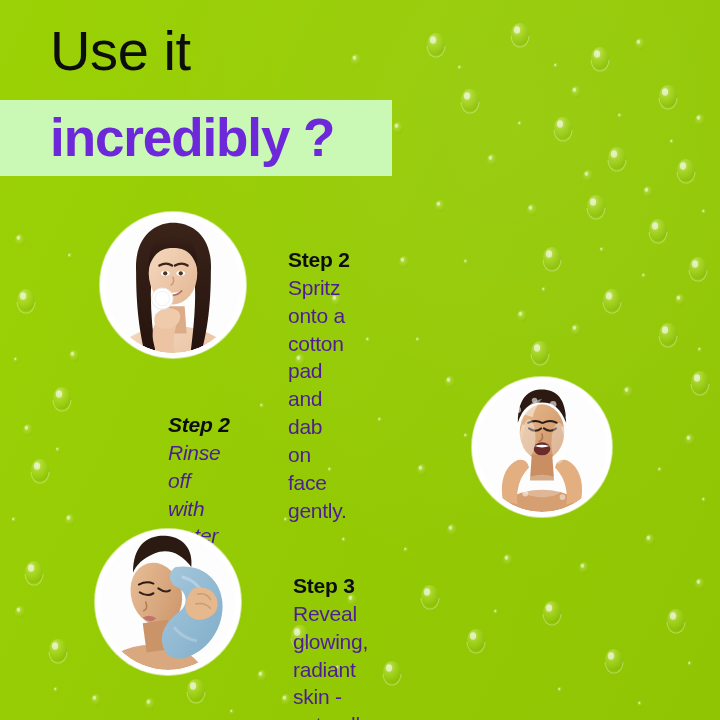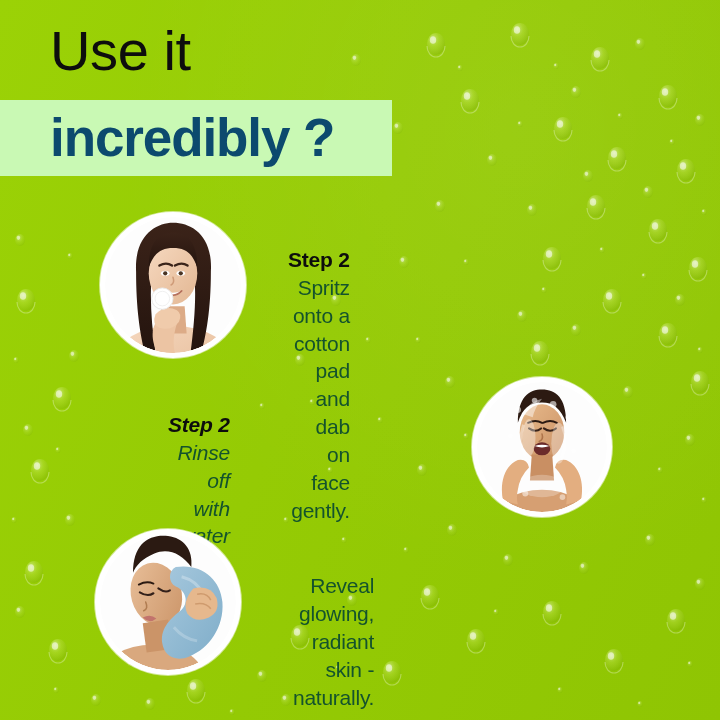--- a/index.html
+++ b/index.html
@@ -29,43 +29,43 @@
     color:#0d0d0d; letter-spacing:-0.4px; white-space:nowrap;text-align:center;
   }
   .band {
     position:absolute; left:0; top:100px;
     width:392px; height:76px;
     background:#c9f9b4;
   }
   .line2 {
     position:absolute; left:50px; top:102px;
     font-size:53px; line-height:72px; font-weight:700;
-    color:#0c4a6e; letter-spacing:-1.1px; white-space:nowrap;
+    color:#6d28d9; letter-spacing:-1.1px; white-space:nowrap;
   }
 
   
   .step-row { position:absolute; }
   .photo {
     position:absolute;
     border-radius:50%;
     background:#ffffff;
     border:5px solid #ffffff;
     overflow:hidden;
     box-shadow:0 0 0 1px rgba(255,255,255,0.55);
   }
   .photo svg { display:block; width:100%; height:100%; border-radius:50%; }
 
   .copy { position:absolute; }
   .step-label {
     font-size:21px; font-weight:700; color:#0d0d0d;
     line-height:1.32; letter-spacing:-0.2px; white-space:nowrap;
   }
   .step-body {
-    font-size:21px; font-weight:400; color:#14532d;
-    line-height:1.33; letter-spacing:-0.25px; white-space:pre-line;text-align:right;
+    font-size:21px; font-weight:400; color:#4c1d95;
+    line-height:1.33; letter-spacing:-0.25px; white-space:pre-line;
   }
 
   
   #photo-1 { left:100px; top:212px; width:146px; height:146px; }
   #copy-1  { left:288px; top:246px; }
 
   #photo-2 { left:472px; top:377px; width:140px; height:140px; }
   #copy-2  { left:168px; top:411px;font-style:italic; }
 
   #photo-3 { left:95px;  top:529px; width:146px; height:146px; }
@@ -377,16 +377,17 @@
         <path d="M84 44 q16 4 22 18" stroke="#ffffff" stroke-opacity="0.28" stroke-width="3" fill="none"></path>
         <path d="M76 96 q10 12 24 14" stroke="#ffffff" stroke-opacity="0.22" stroke-width="3" fill="none"></path>
 
         <path d="M96 56 q18 -4 24 10 q4 14 -8 20 q-14 6 -22 -4 q-6 -12 6 -26 Z" fill="#e6b88d"></path>
         <path d="M100 62 q10 -2 14 6" stroke="#cf9b6e" stroke-width="1.6" fill="none"></path>
         <path d="M98 72 q11 -2 16 5" stroke="#cf9b6e" stroke-width="1.6" fill="none"></path>
       </g>
     </svg>
   </div>
   <div class="copy" id="copy-3">
+    <div class="step-label">Step 3</div>
     <div class="step-body">Reveal glowing, radiant
 skin -naturally.</div>
   </div>
 </div>
 
 </body></html>

